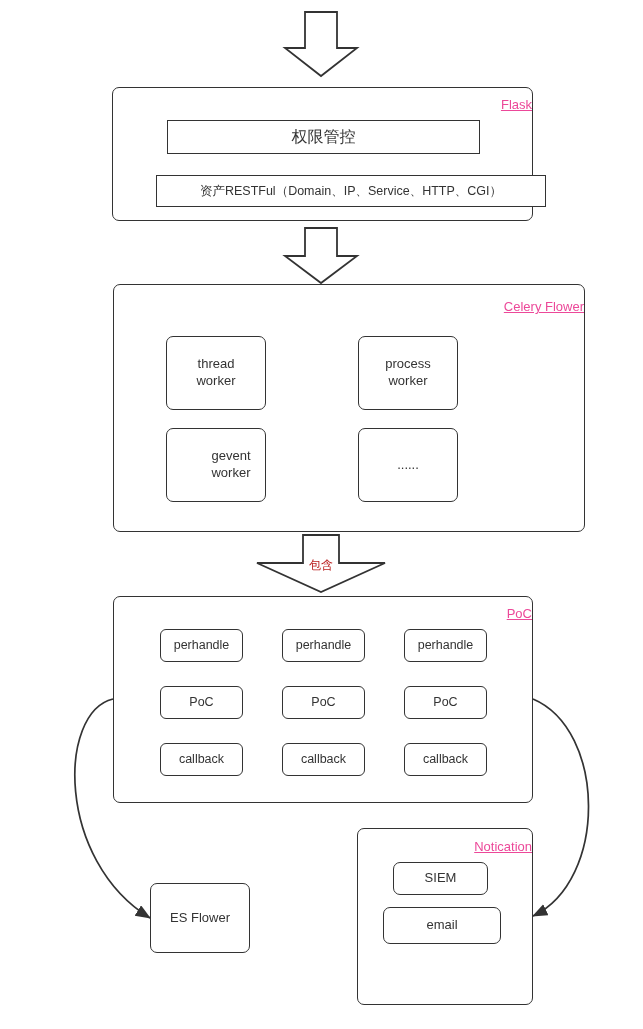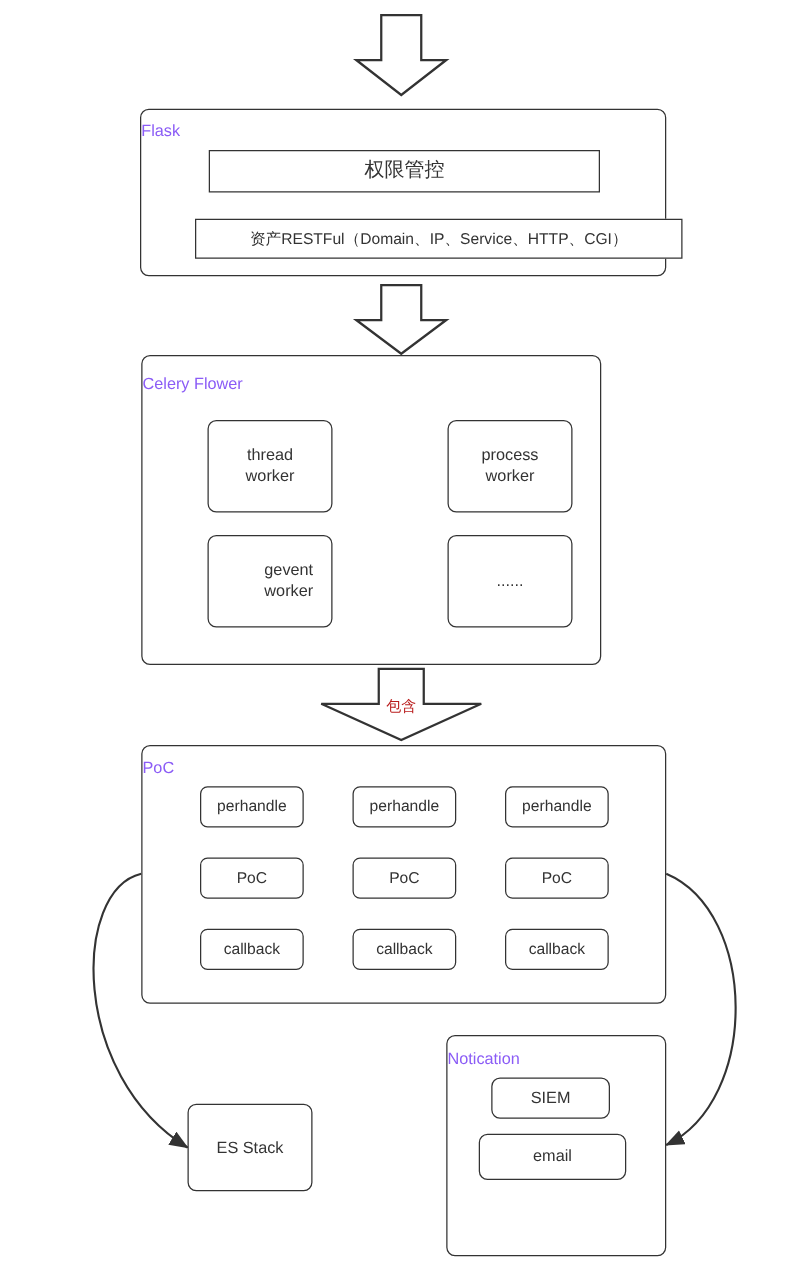--- a/index.html
+++ b/index.html
@@ -40,23 +40,24 @@
   .container-box {
     border-radius: 7px;
     align-items: flex-start;
     justify-content: center;
     display: block;
   }
   .container-title {
     position: absolute;
     left: 0;
     right: 0;
-    text-align: left;
+    text-align: right;
     font-size: 13px;
-    color: #8b5cf6;
+    color: #ec4899;
+    text-decoration: underline;
   }
   .node {
     border-radius: 7px;
     font-size: 13px;
     z-index: 3;
   }
   .sharp {
     border-radius: 0;
   }
   .mesh-node {
@@ -151,21 +152,21 @@
   <div class="box container-box" style="left:112px; top:87px; width:421px; height:134px;">
     <div class="container-title" style="top:9px;">Flask</div>
     <div class="box sharp" style="left:54px; top:32px; width:313px; height:34px; font-size:16px;">
       <span>权限管控</span>
     </div>
     <div class="box sharp" style="left:43px; top:87px; width:390px; height:32px; font-size:12.5px;">
       <span>资产RESTFul（Domain、IP、Service、HTTP、CGI）</span>
     </div>
   </div>
 
-  <div class="box container-box" style="left:113px; top:284px; width:368px; height:248px;">
+  <div class="box container-box" style="left:113px; top:284px; width:472px; height:248px;">
     <div class="container-title" style="top:14px;">Celery Flower</div>
 
     <div class="box node two-line" style="left:52px; top:51px; width:100px; height:74px;">
       <span>thread
 worker</span>
     </div>
     <div class="box node two-line" style="left:244px; top:51px; width:100px; height:74px;">
       <span>process
 worker</span>
     </div>
@@ -206,21 +207,21 @@
     </div>
     <div class="box mesh-node" style="left:168px; top:146px; width:83px; height:33px;">
       <span>callback</span>
     </div>
     <div class="box mesh-node" style="left:290px; top:146px; width:83px; height:33px;">
       <span>callback</span>
     </div>
   </div>
 
   <div class="box node" style="left:150px; top:883px; width:100px; height:70px;">
-    <span>ES Stack</span>
+    <span>ES Flower</span>
   </div>
 
   <div class="box container-box" style="left:357px; top:828px; width:176px; height:177px;">
     <div class="container-title" style="top:10px;">Notication</div>
 
     <div class="box node" style="left:35px; top:33px; width:95px; height:33px;">
       <span>SIEM</span>
     </div>
     <div class="box node" style="left:25px; top:78px; width:118px; height:37px;">
       <span>email</span>

